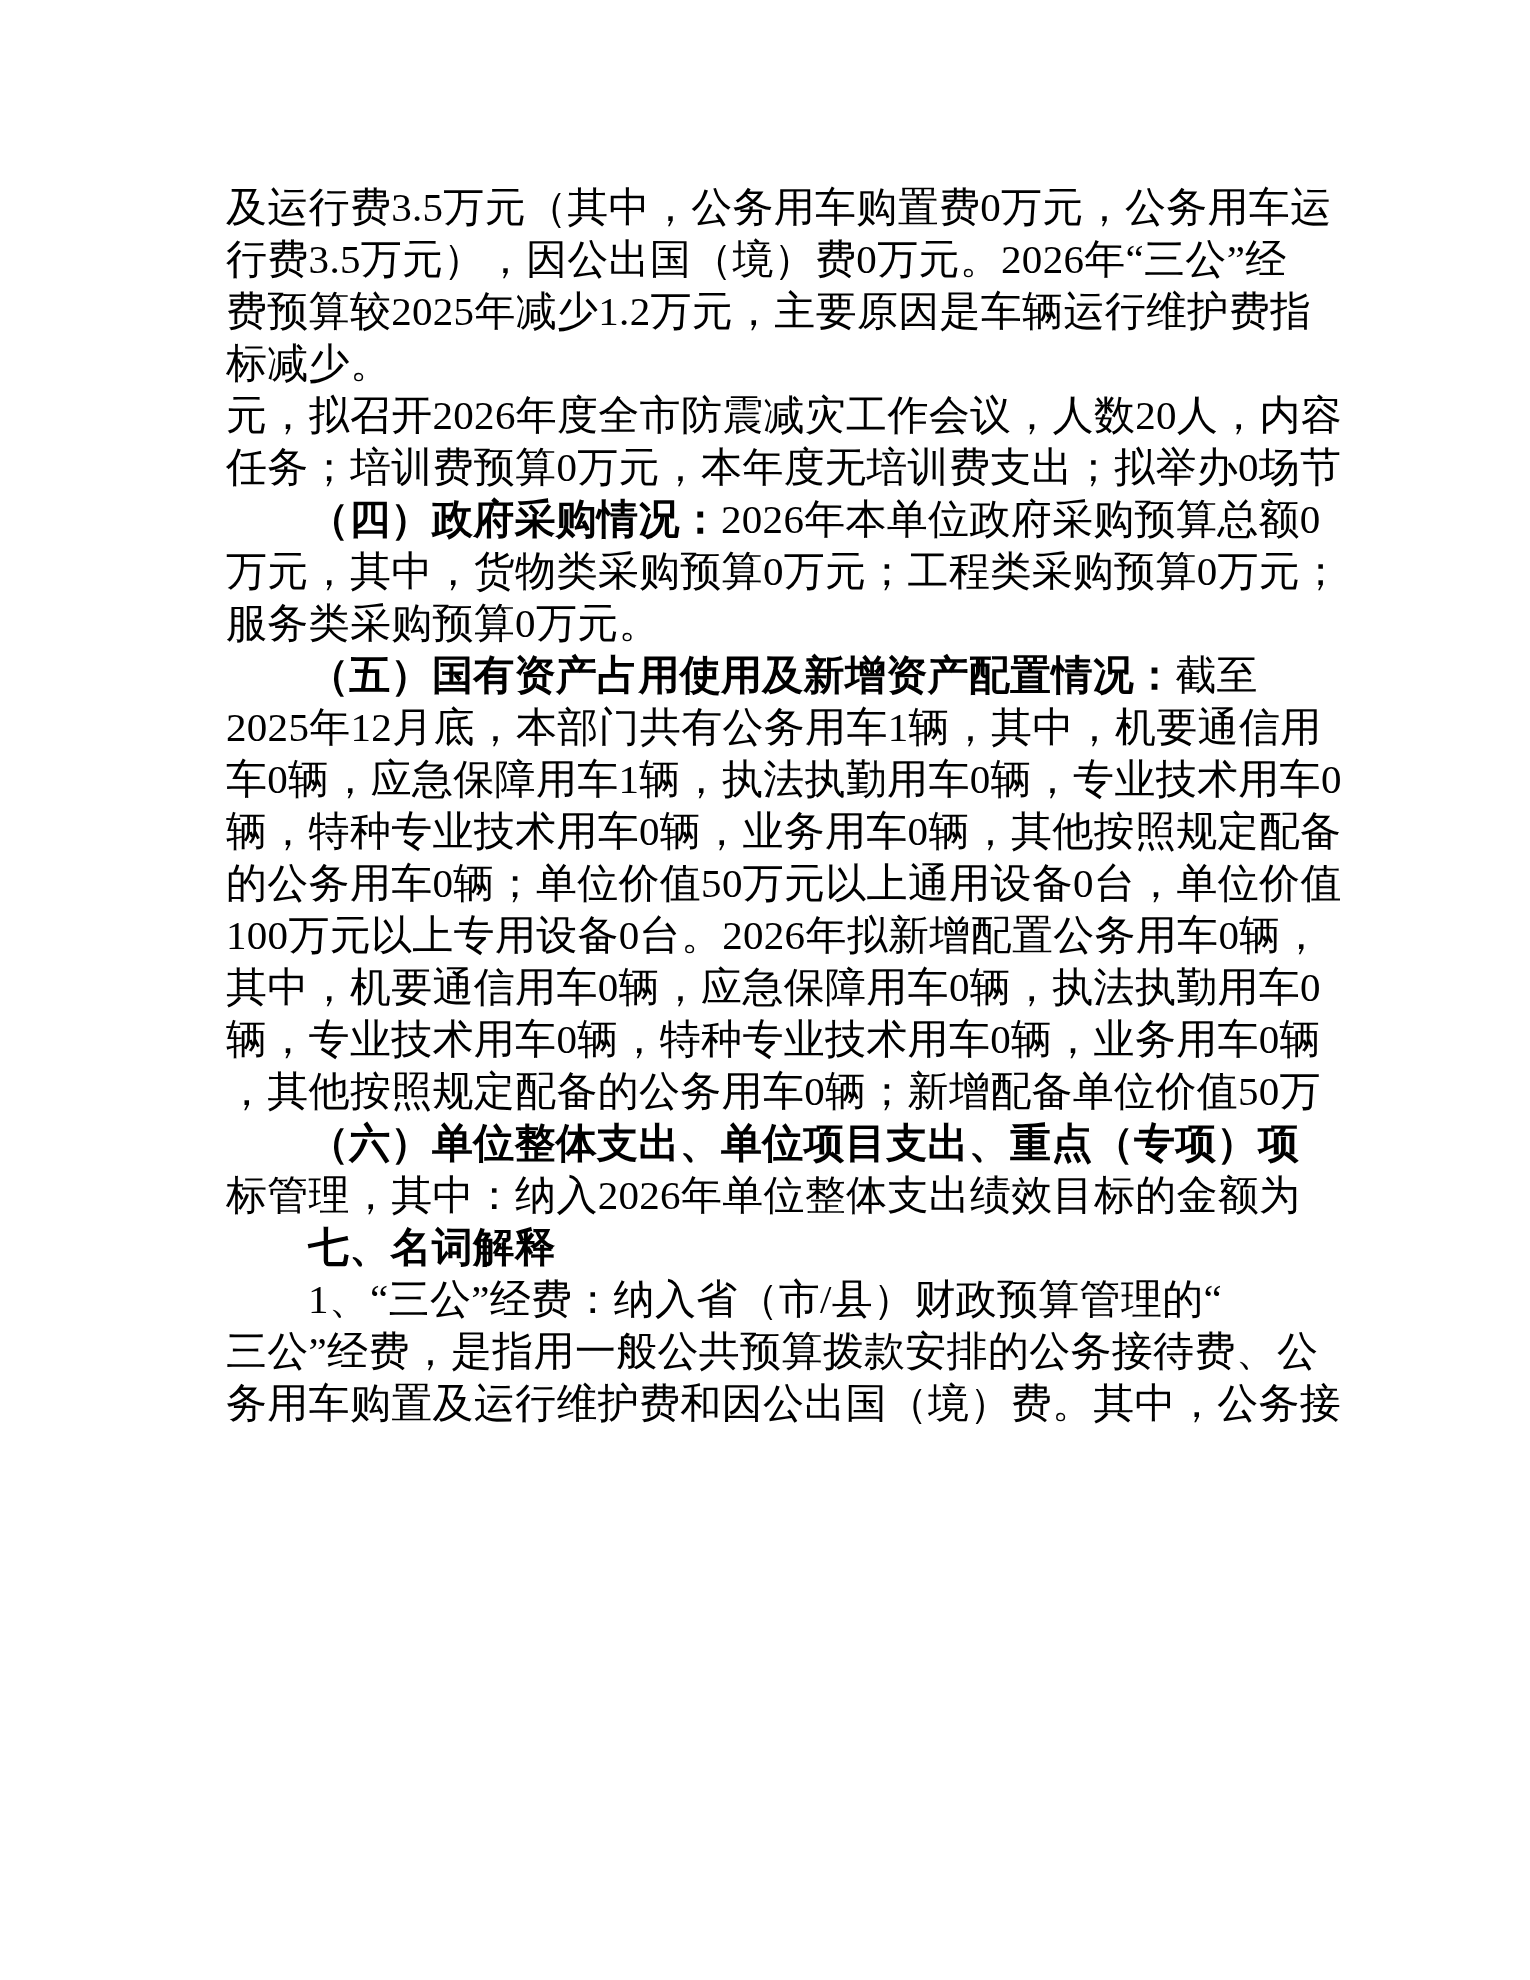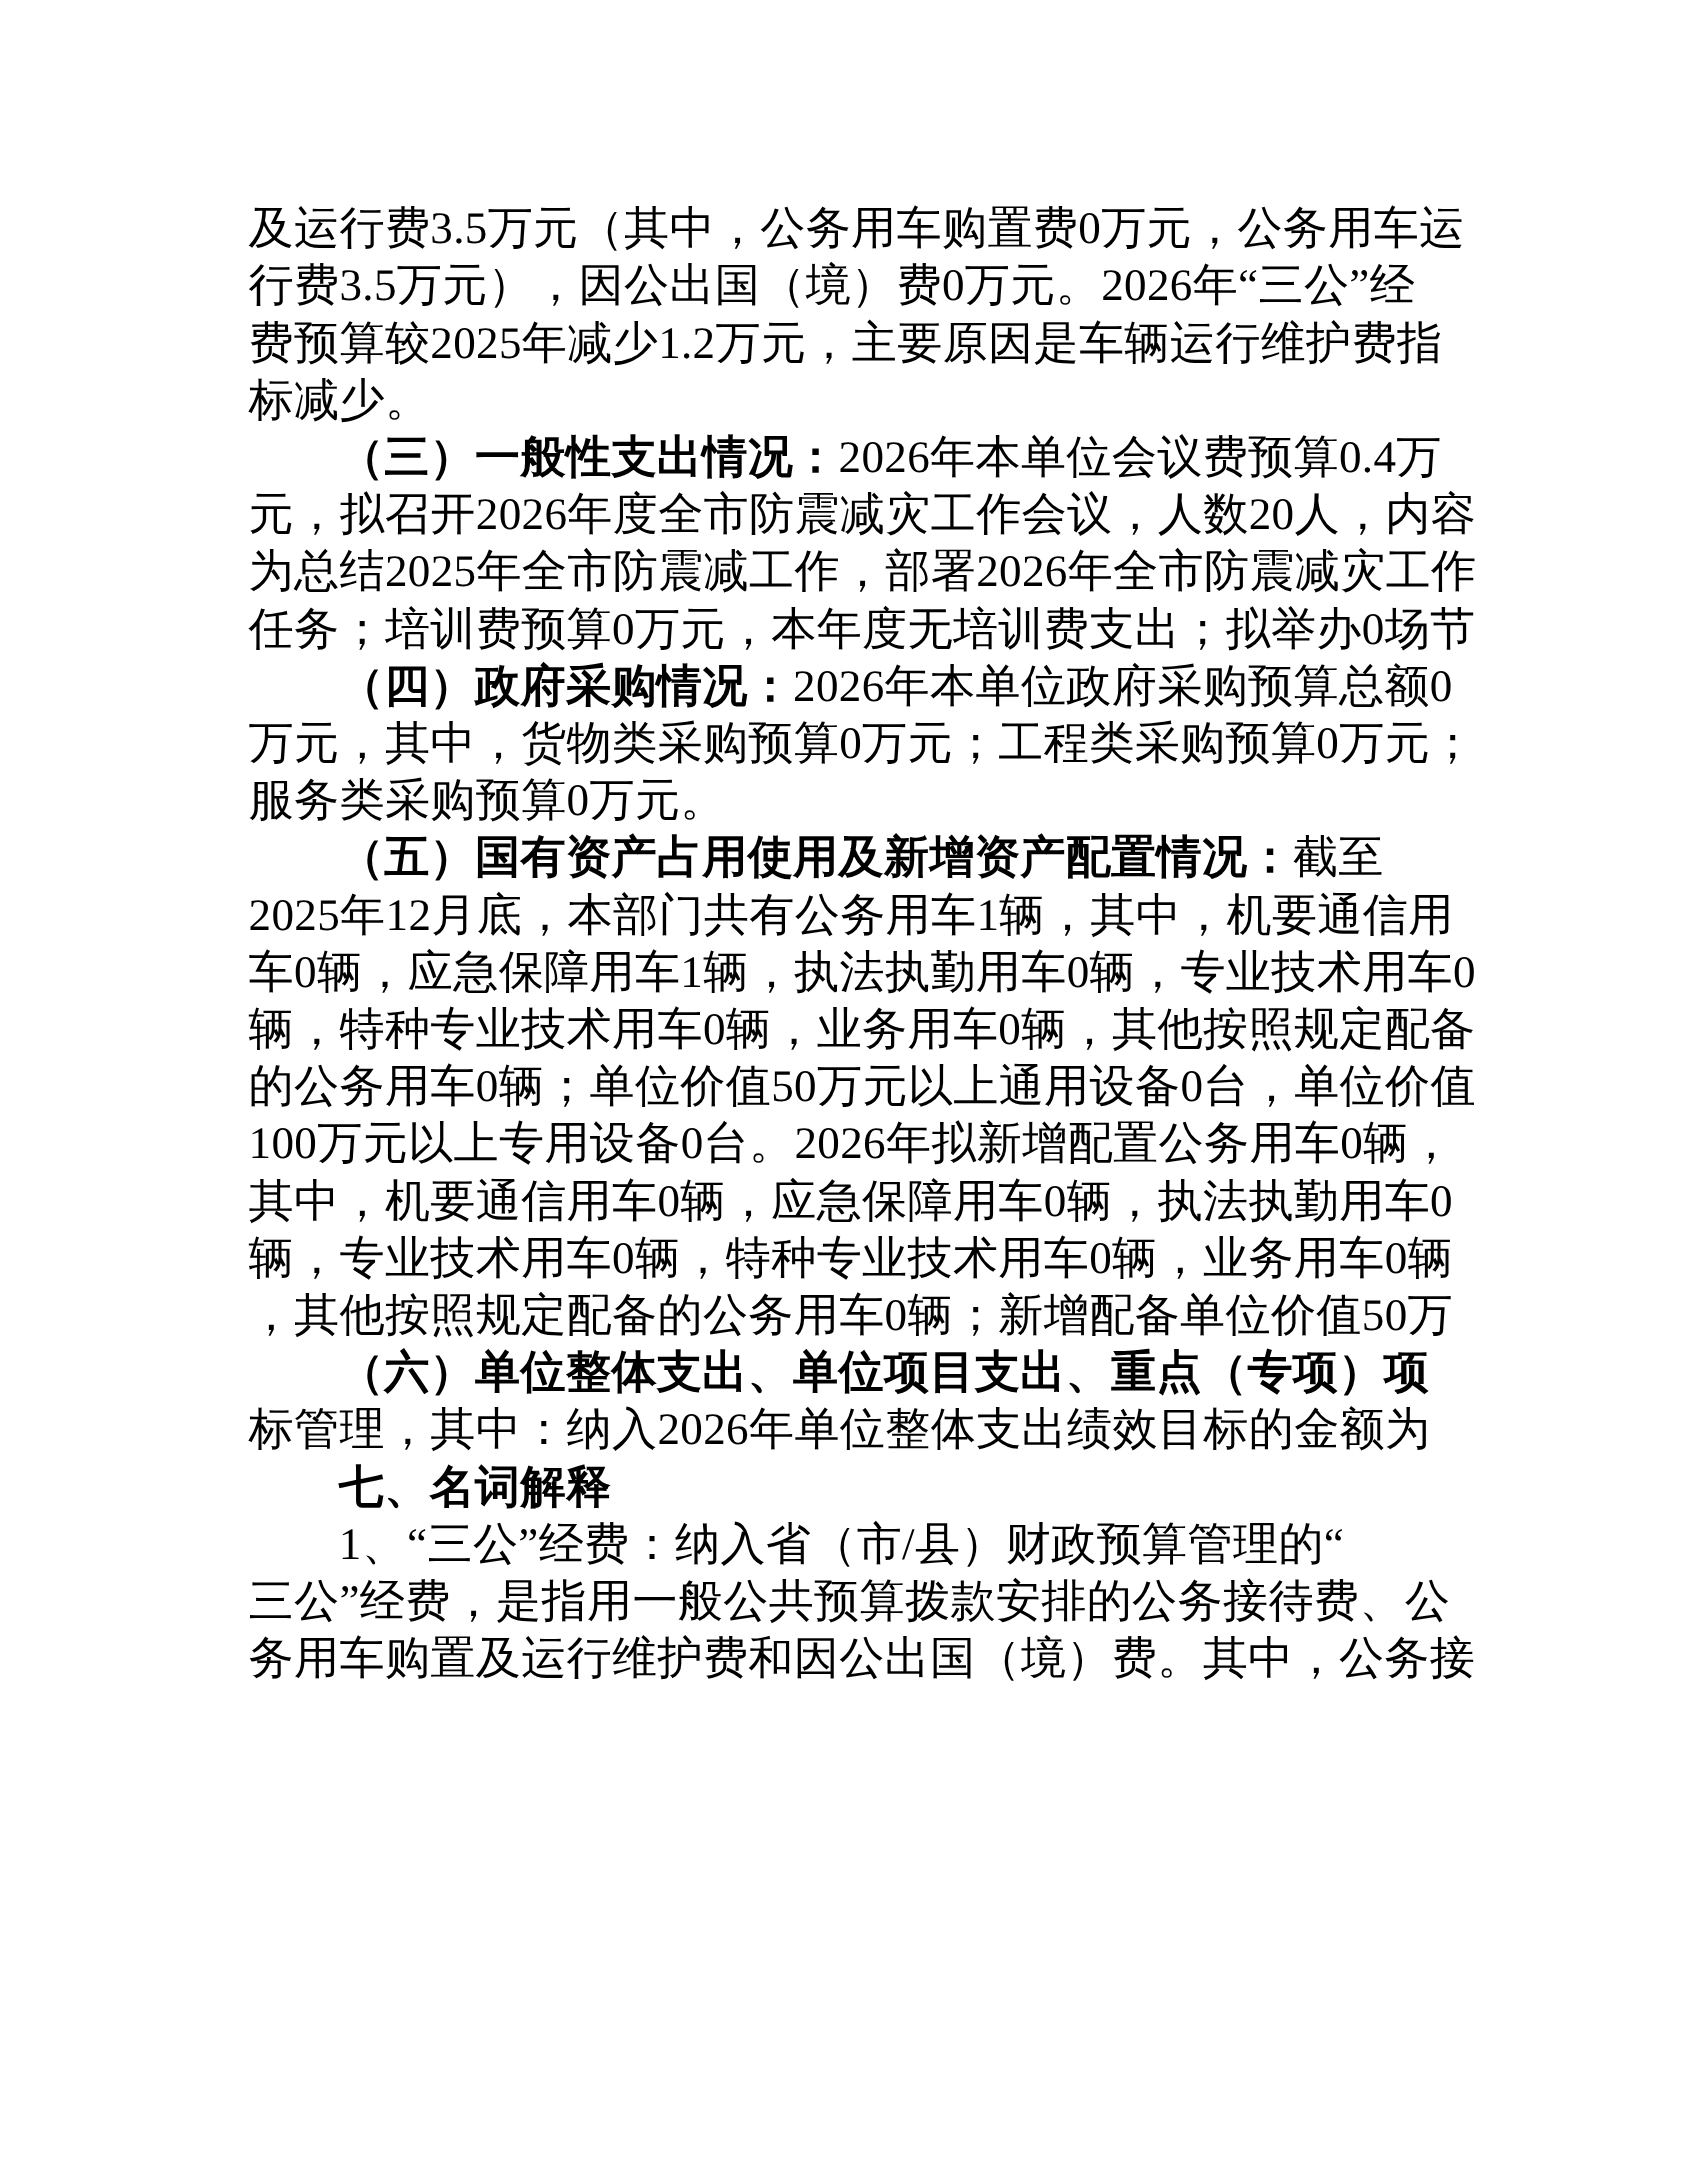--- a/index.html
+++ b/index.html
@@ -49,23 +49,21 @@
 </style>
 </head>
 <body>
 
 <div class="doc-page">
   <div class="doc-text" id="doc-text" style="color: rgb(0, 0, 0);">
       <div class="line"><span class="seg">及运行费3.5万元（其中，公务用车购置费0万元，公务用车运</span></div>
       <div class="line"><span class="seg">行费3.5万元），因公出国（境）费0万元。2026年“三公”经</span></div>
       <div class="line"><span class="seg">费预算较2025年减少1.2万元，主要原因是车辆运行维护费指</span></div>
       <div class="line"><span class="seg">标减少。</span></div>
-      <div class="line indent"><span class="seg bold">（三）一般性支出情况：</span><span class="seg">2026年本单位会议费预算0.4万</span></div>
       <div class="line"><span class="seg">元，拟召开2026年度全市防震减灾工作会议，人数20人，内容</span></div>
-      <div class="line"><span class="seg">为总结2025年全市防震减工作，部署2026年全市防震减灾工作</span></div>
       <div class="line"><span class="seg">任务；培训费预算0万元，本年度无培训费支出；拟举办0场节</span></div>
       <div class="line indent"><span class="seg bold">（四）政府采购情况：</span><span class="seg">2026年本单位政府采购预算总额0</span></div>
       <div class="line"><span class="seg">万元，其中，货物类采购预算0万元；工程类采购预算0万元；</span></div>
       <div class="line"><span class="seg">服务类采购预算0万元。</span></div>
       <div class="line indent"><span class="seg bold">（五）国有资产占用使用及新增资产配置情况：</span><span class="seg">截至</span></div>
       <div class="line"><span class="seg">2025年12月底，本部门共有公务用车1辆，其中，机要通信用</span></div>
       <div class="line"><span class="seg">车0辆，应急保障用车1辆，执法执勤用车0辆，专业技术用车0</span></div>
       <div class="line"><span class="seg">辆，特种专业技术用车0辆，业务用车0辆，其他按照规定配备</span></div>
       <div class="line"><span class="seg">的公务用车0辆；单位价值50万元以上通用设备0台，单位价值</span></div>
       <div class="line"><span class="seg">100万元以上专用设备0台。2026年拟新增配置公务用车0辆，</span></div>

